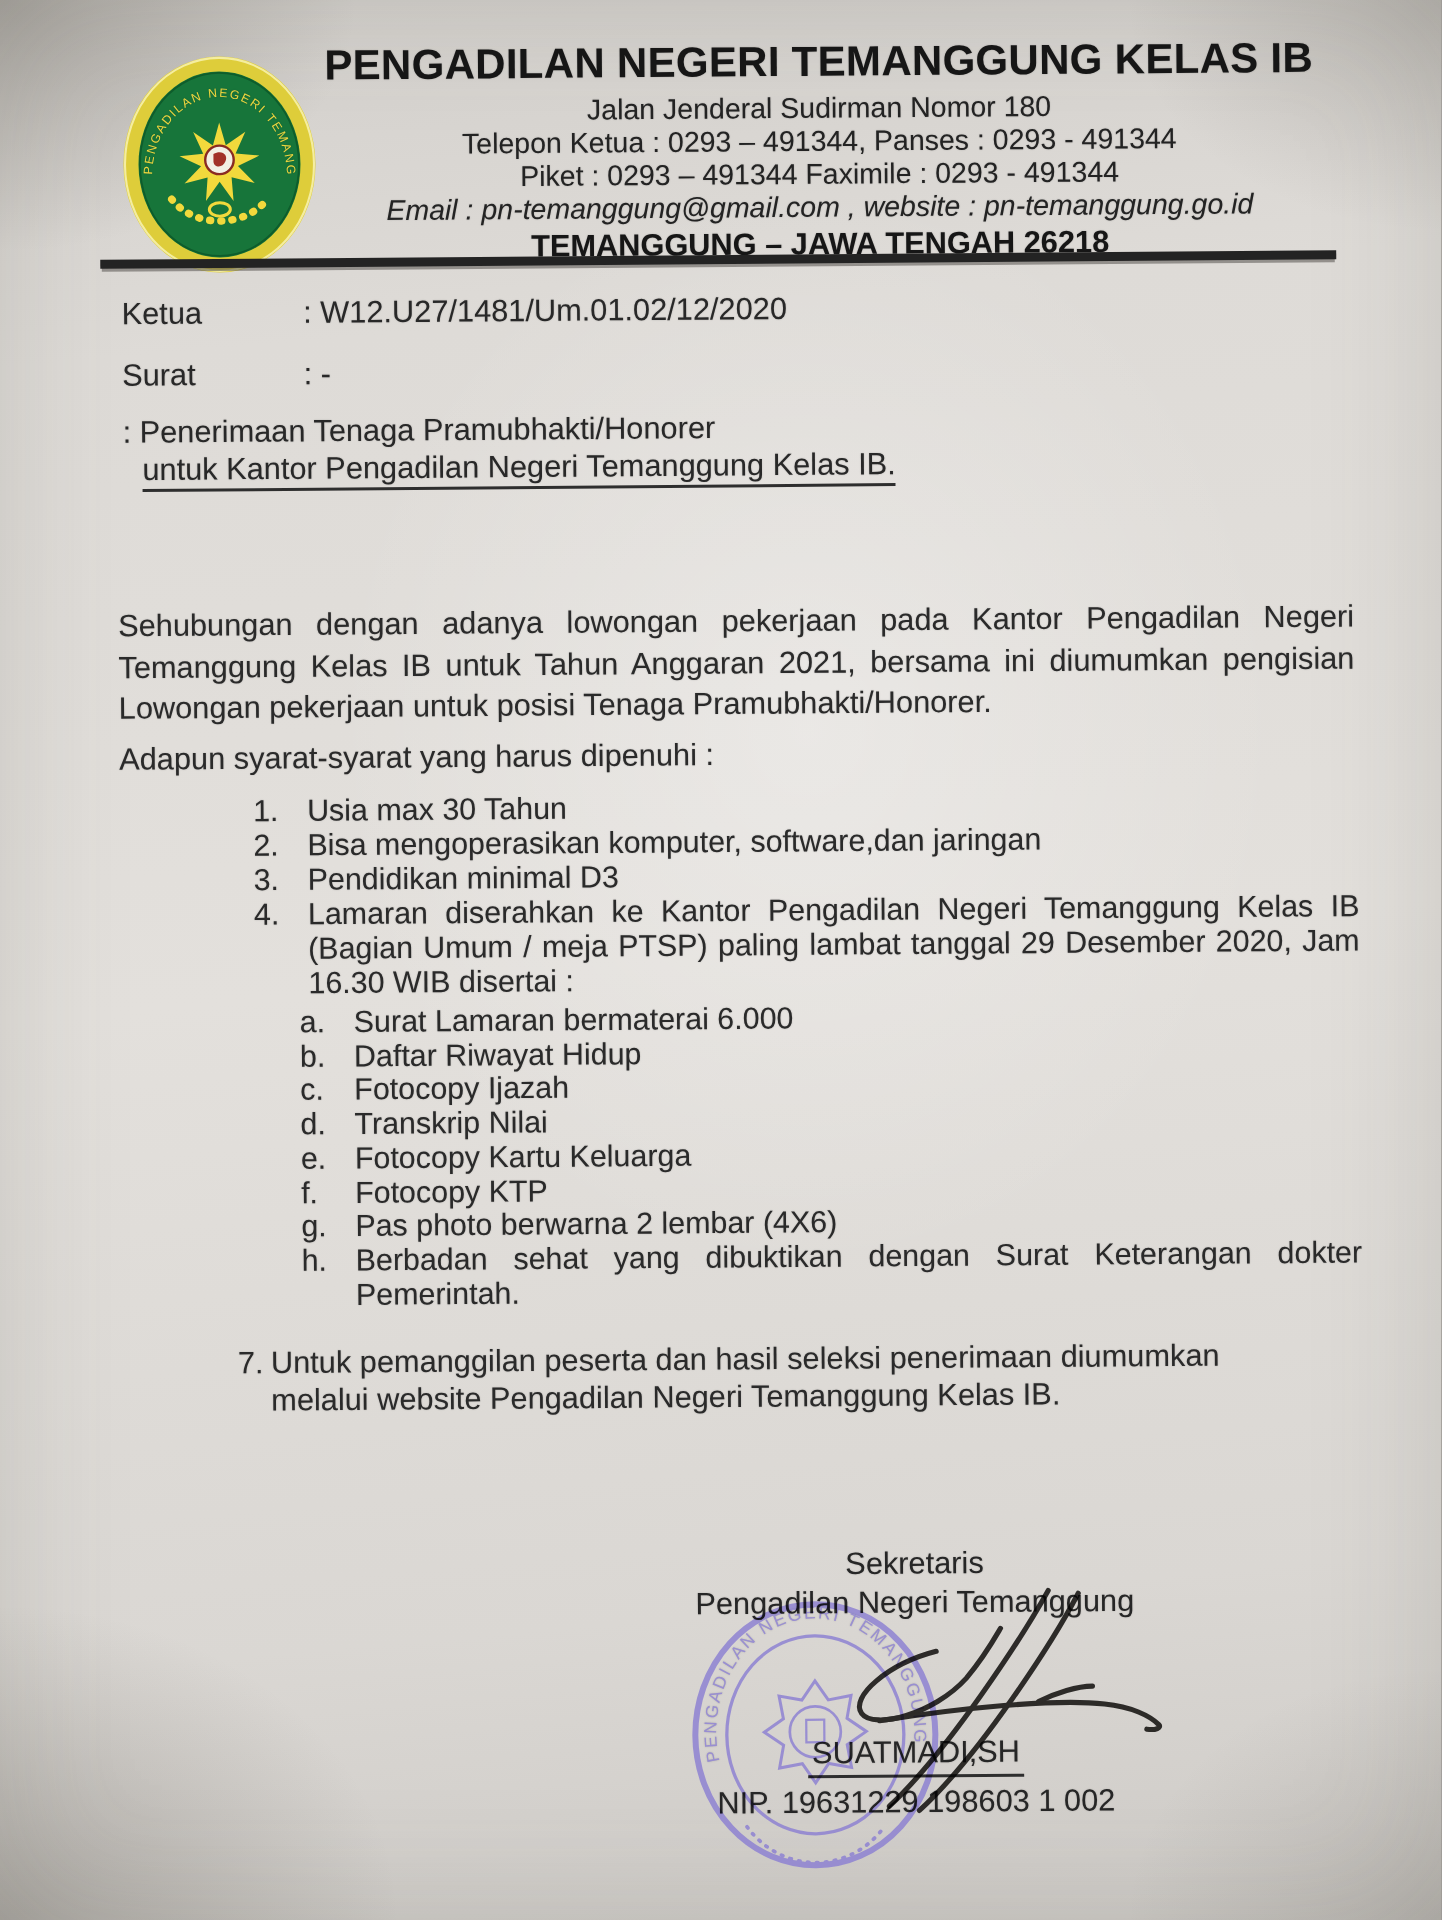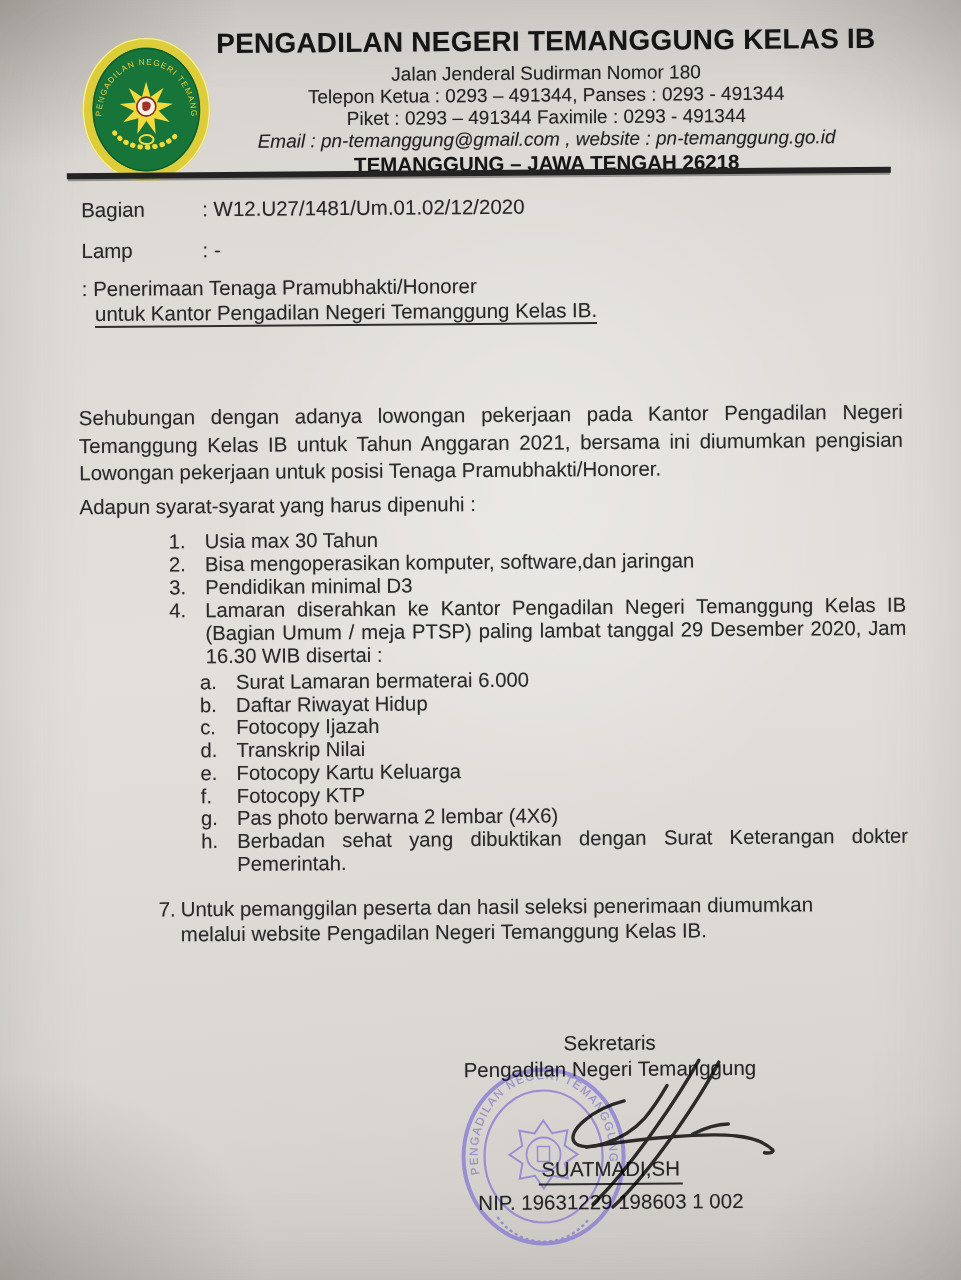--- a/index.html
+++ b/index.html
@@ -102,25 +102,25 @@
       <div class="lh-line">Jalan Jenderal Sudirman Nomor 180</div>
       <div class="lh-line">Telepon Ketua : 0293 – 491344, Panses : 0293 - 491344</div>
       <div class="lh-line">Piket : 0293 – 491344 Faximile : 0293 - 491344</div>
       <div class="lh-line lh-email">Email : pn-temanggung@gmail.com , website : pn-temanggung.go.id</div>
       <div class="lh-city">TEMANGGUNG – JAWA TENGAH 26218</div>
     </div>
 
     <div class="rule"></div>
 
     <div class="ref-row r1">
-      <div class="ref-label">Bagian</div>
+      <div class="ref-label">Ketua</div>
       <div class="ref-value">: W12.U27/1481/Um.01.02/12/2020</div>
     </div>
     <div class="ref-row r2">
-      <div class="ref-label">Lamp</div>
+      <div class="ref-label">Surat</div>
       <div class="ref-value">: -</div>
     </div>
     <div class="ref-row r3">
       <div class="ref-value">
         <div>: Penerimaan Tenaga Pramubhakti/Honorer</div>
         <div><span class="hal2">untuk Kantor Pengadilan Negeri Temanggung Kelas IB.</span></div>
       </div>
     </div>
 
     <p class="opening">Sehubungan dengan adanya lowongan pekerjaan pada Kantor Pengadilan Negeri Temanggung Kelas IB untuk Tahun Anggaran 2021, bersama ini diumumkan pengisian Lowongan pekerjaan untuk posisi Tenaga Pramubhakti/Honorer.</p>

